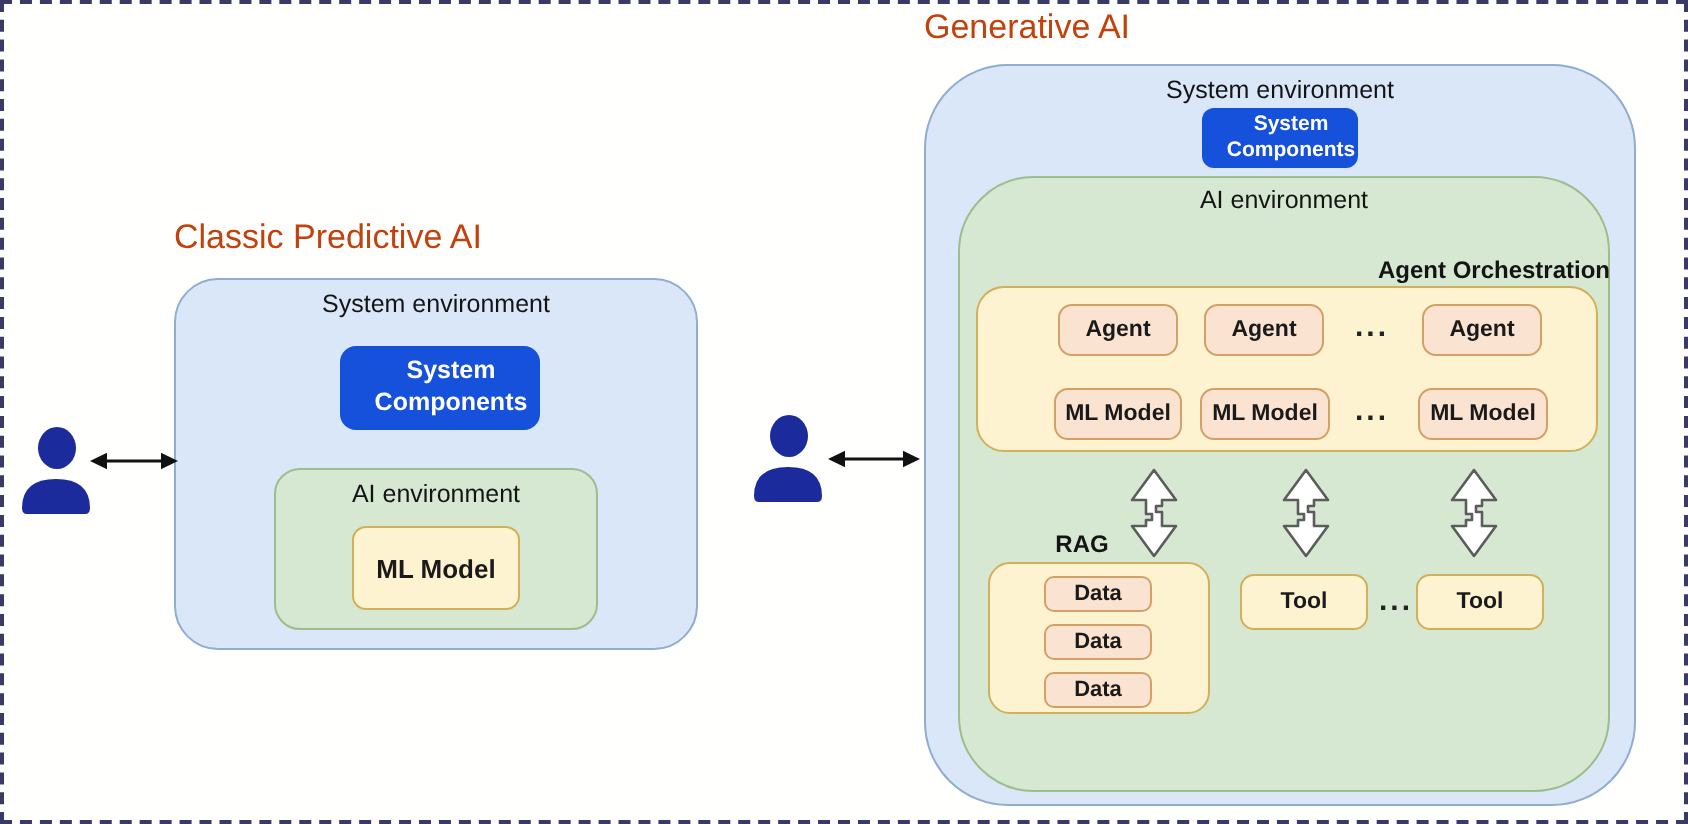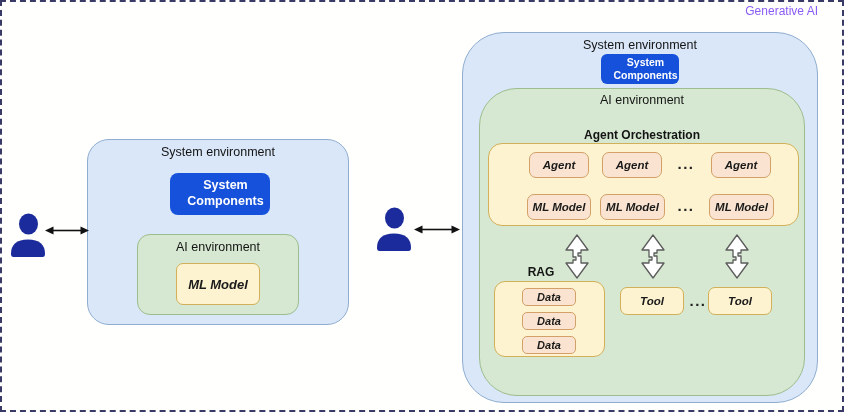--- a/index.html
+++ b/index.html
@@ -7,49 +7,50 @@
     position:relative;
     width:844px;height:412px;
     box-sizing:border-box;
     background:#fffffe;
     border:2px dashed #3a3a66;
     overflow:hidden;
     font-family:"Liberation Sans","DejaVu Sans",sans-serif;
     color:#111;
   }
   .abs{position:absolute;box-sizing:border-box;}
-  .title{font-size:12px;font-weight:400;color:#8b5cf6;text-align:right;white-space:nowrap;}
+  .title{font-size:17px;font-weight:400;color:#c2410c;text-align:left;white-space:nowrap;}
   .env-label{font-size:12.5px;font-weight:400;color:#141414;text-align:center;}
   .round-box{border-radius:22px;border:1px solid;}
   .blue-box{background:#d9e7f8;border-color:#90add0;}
   .green-box{background:#d6e8d1;border-color:#9dbd8d;}
   .yellow-box{background:#fdf3d0;border:1px solid #d2b05a;}
   .peach-box{background:#fae4d1;border:1px solid #d3a067;}
   .chip{
     display:flex;align-items:center;justify-content:center;
-    font-weight:700;color:#1a1a1a;border-radius:7px;font-style:italic;
+    font-weight:700;color:#1a1a1a;border-radius:7px;
   }
   .blue-btn{
     display:flex;align-items:center;justify-content:center;text-align:center;
     background:#1551da;color:#ffffff;font-weight:700;border-radius:8px;
     line-height:1.25;
     padding-left:11px;
   }
   .dots{
     display:flex;align-items:center;justify-content:center;
     font-weight:700;font-size:15px;letter-spacing:1.5px;color:#222;
   }
   .bold-label{font-weight:700;color:#141414;text-align:center;}
   svg{display:block;}
 </style>
 </head>
 <body>
 
 <div class="canvas">
 
+  <div class="abs title" style="left:85px;top:107px;width:262px;">Classic Predictive AI</div>
 
   <div class="abs round-box blue-box" style="left:85px;top:137px;width:262px;height:186px;"></div>
 
   <div class="abs env-label" style="left:85px;top:143px;width:262px;">System environment</div>
 
   <div class="abs blue-btn" style="left:168px;top:171px;width:100px;height:42px;font-size:12.5px;">System Components</div>
 
   <div class="abs round-box green-box" style="left:135px;top:232px;width:162px;height:81px;border-radius:13px;"></div>
 
   <div class="abs env-label" style="left:135px;top:238px;width:162px;">AI environment</div>
@@ -89,21 +90,21 @@
   <div class="abs round-box blue-box" style="left:460px;top:30px;width:356px;height:371px;border-radius:42px;"></div>
 
   <div class="abs env-label" style="left:460px;top:36px;width:356px;">System environment</div>
 
   <div class="abs blue-btn" style="left:599px;top:52px;width:78px;height:30px;font-size:10.5px;border-radius:6px;">System Components</div>
 
   <div class="abs round-box green-box" style="left:477px;top:86px;width:326px;height:308px;border-radius:38px;"></div>
 
   <div class="abs env-label" style="left:477px;top:91px;width:326px;">AI environment</div>
 
-  <div class="abs bold-label" style="left:477px;top:126px;width:326px;font-size:12px;">Agent Orchestration</div>
+  <div class="abs bold-label" style="left:477px;top:126px;width:326px;font-size:12px;text-align:right;">Agent Orchestration</div>
 
   <div class="abs yellow-box" style="left:486px;top:141px;width:311px;height:83px;border-radius:14px;"></div>
 
   <div class="abs chip peach-box" style="left:527px;top:150px;width:60px;height:26px;font-size:11.5px;">Agent</div>
   <div class="abs chip peach-box" style="left:600px;top:150px;width:60px;height:26px;font-size:11.5px;">Agent</div>
   <div class="abs dots" style="left:668px;top:148px;width:32px;height:26px;">...</div>
   <div class="abs chip peach-box" style="left:709px;top:150px;width:60px;height:26px;font-size:11.5px;">Agent</div>
 
   <div class="abs chip peach-box" style="left:525px;top:192px;width:64px;height:26px;font-size:11.5px;">ML Model</div>
   <div class="abs chip peach-box" style="left:598px;top:192px;width:65px;height:26px;font-size:11.5px;">ML Model</div>

